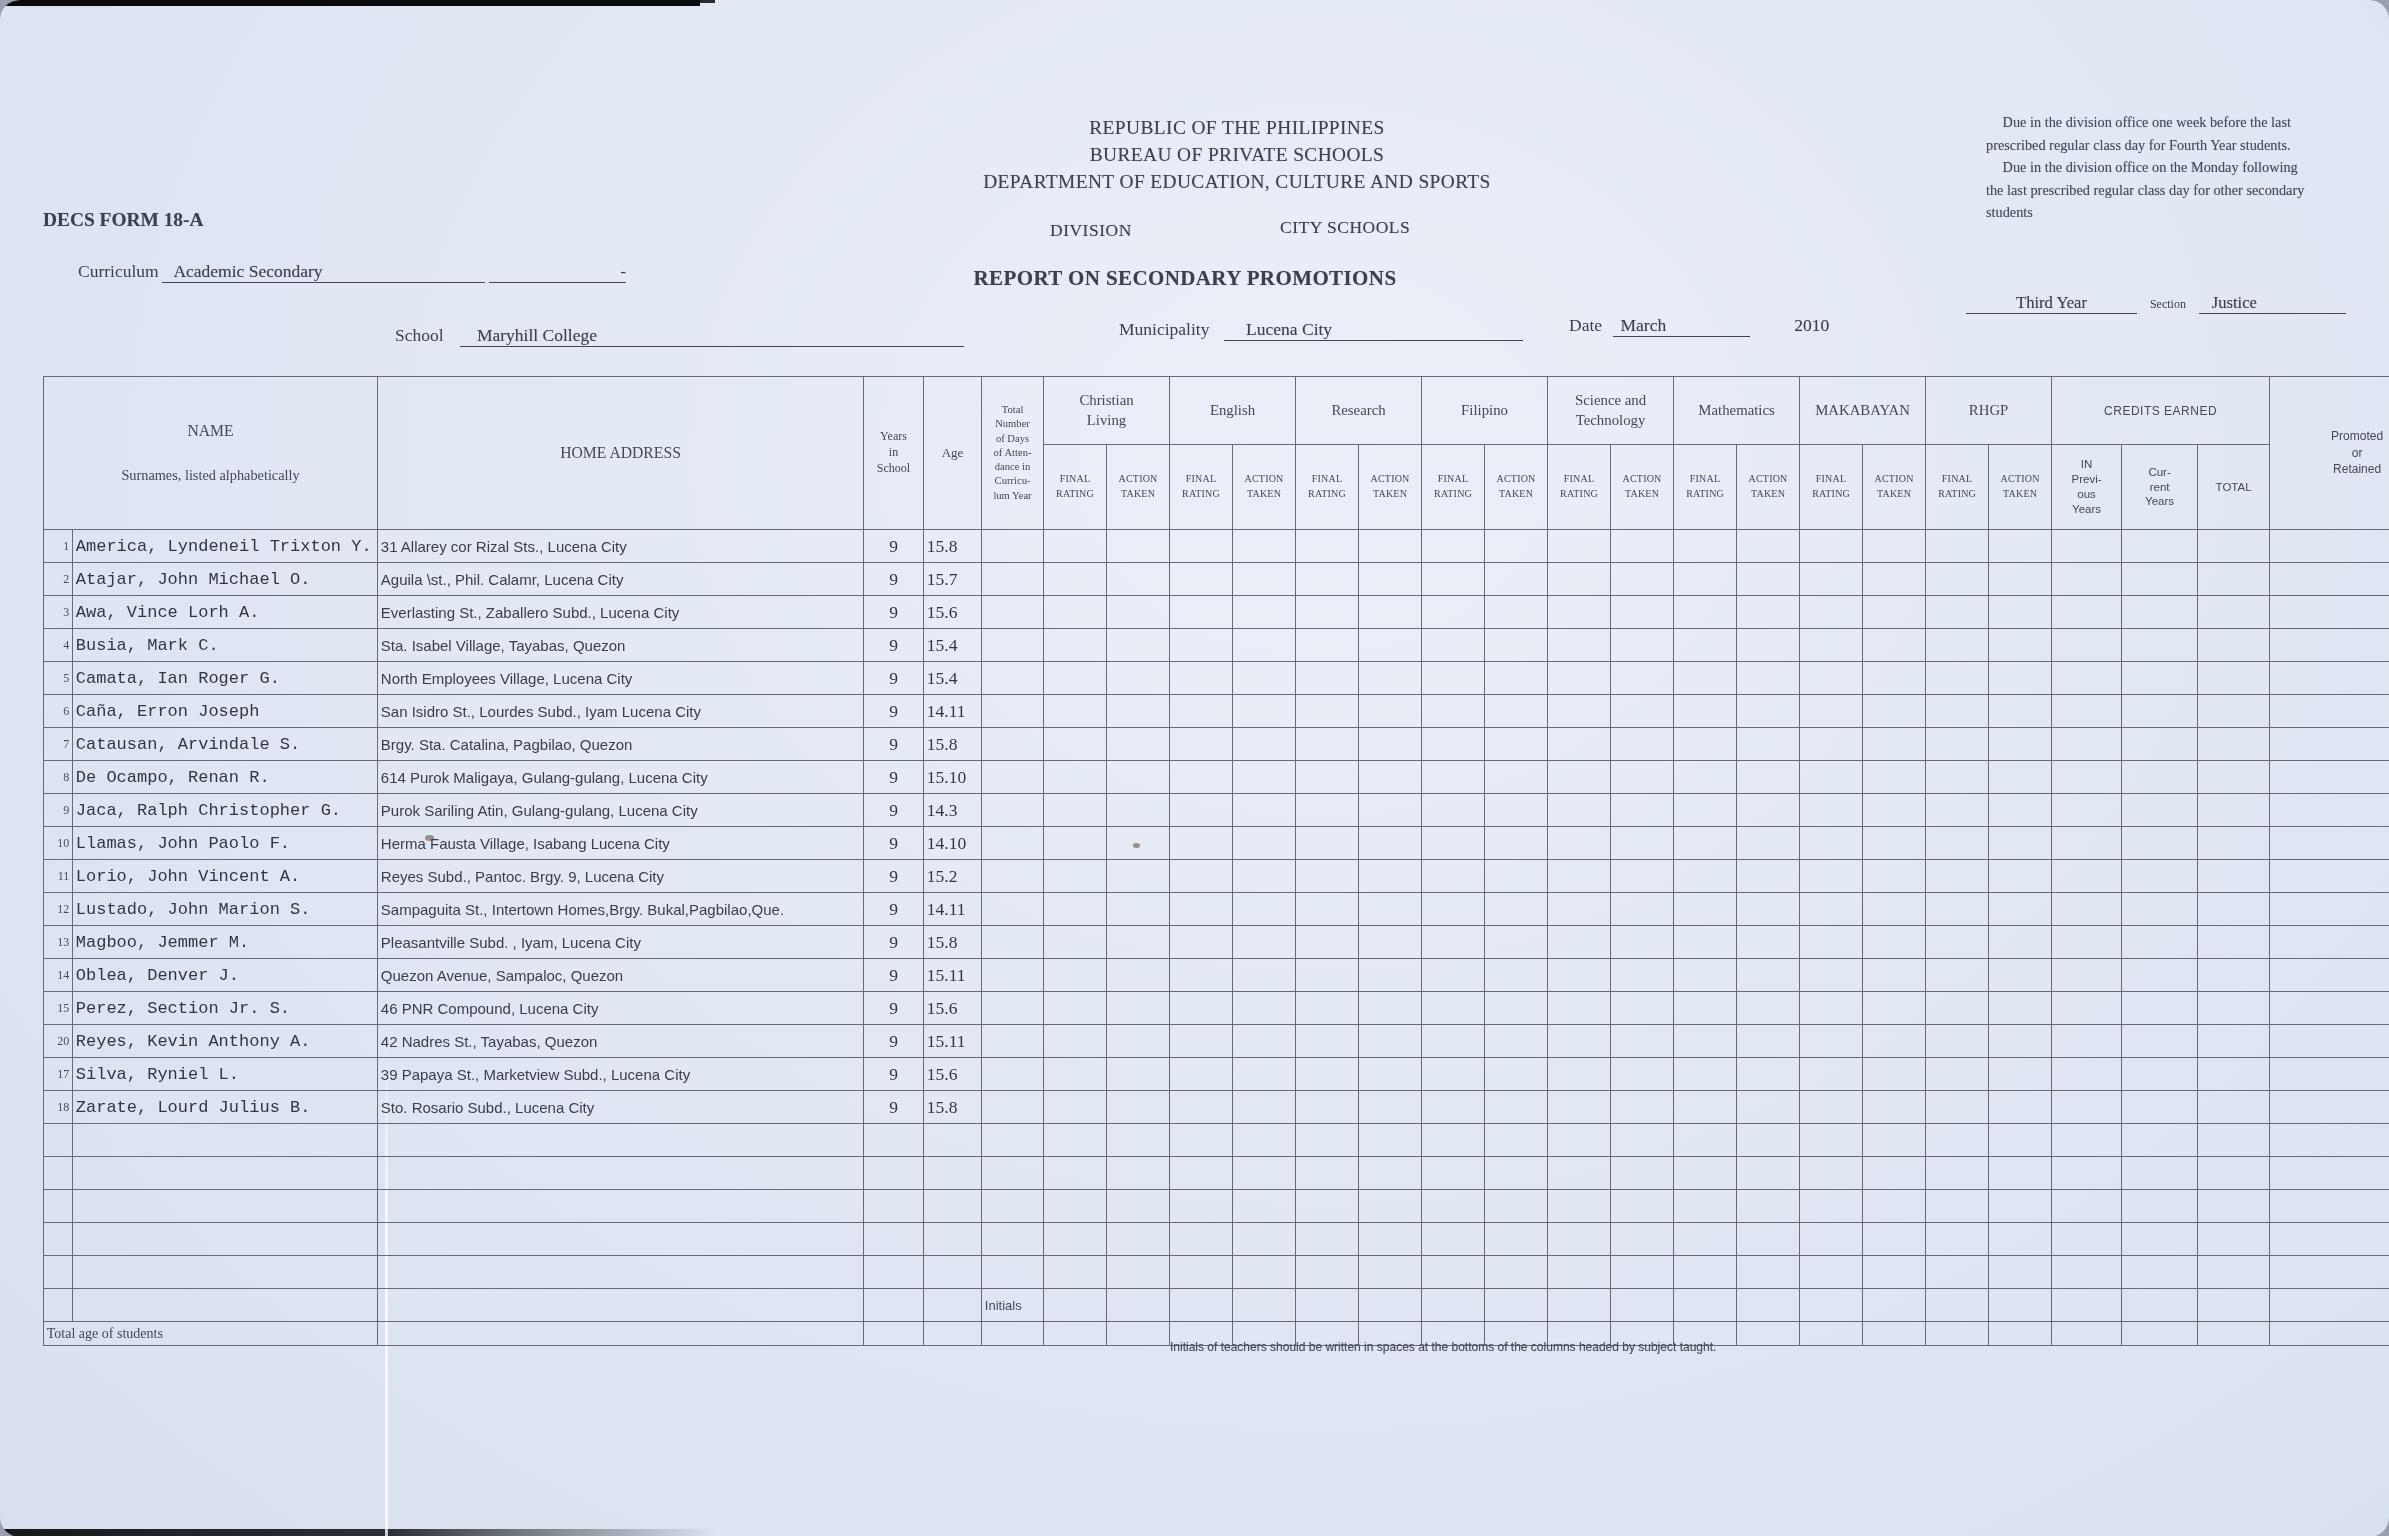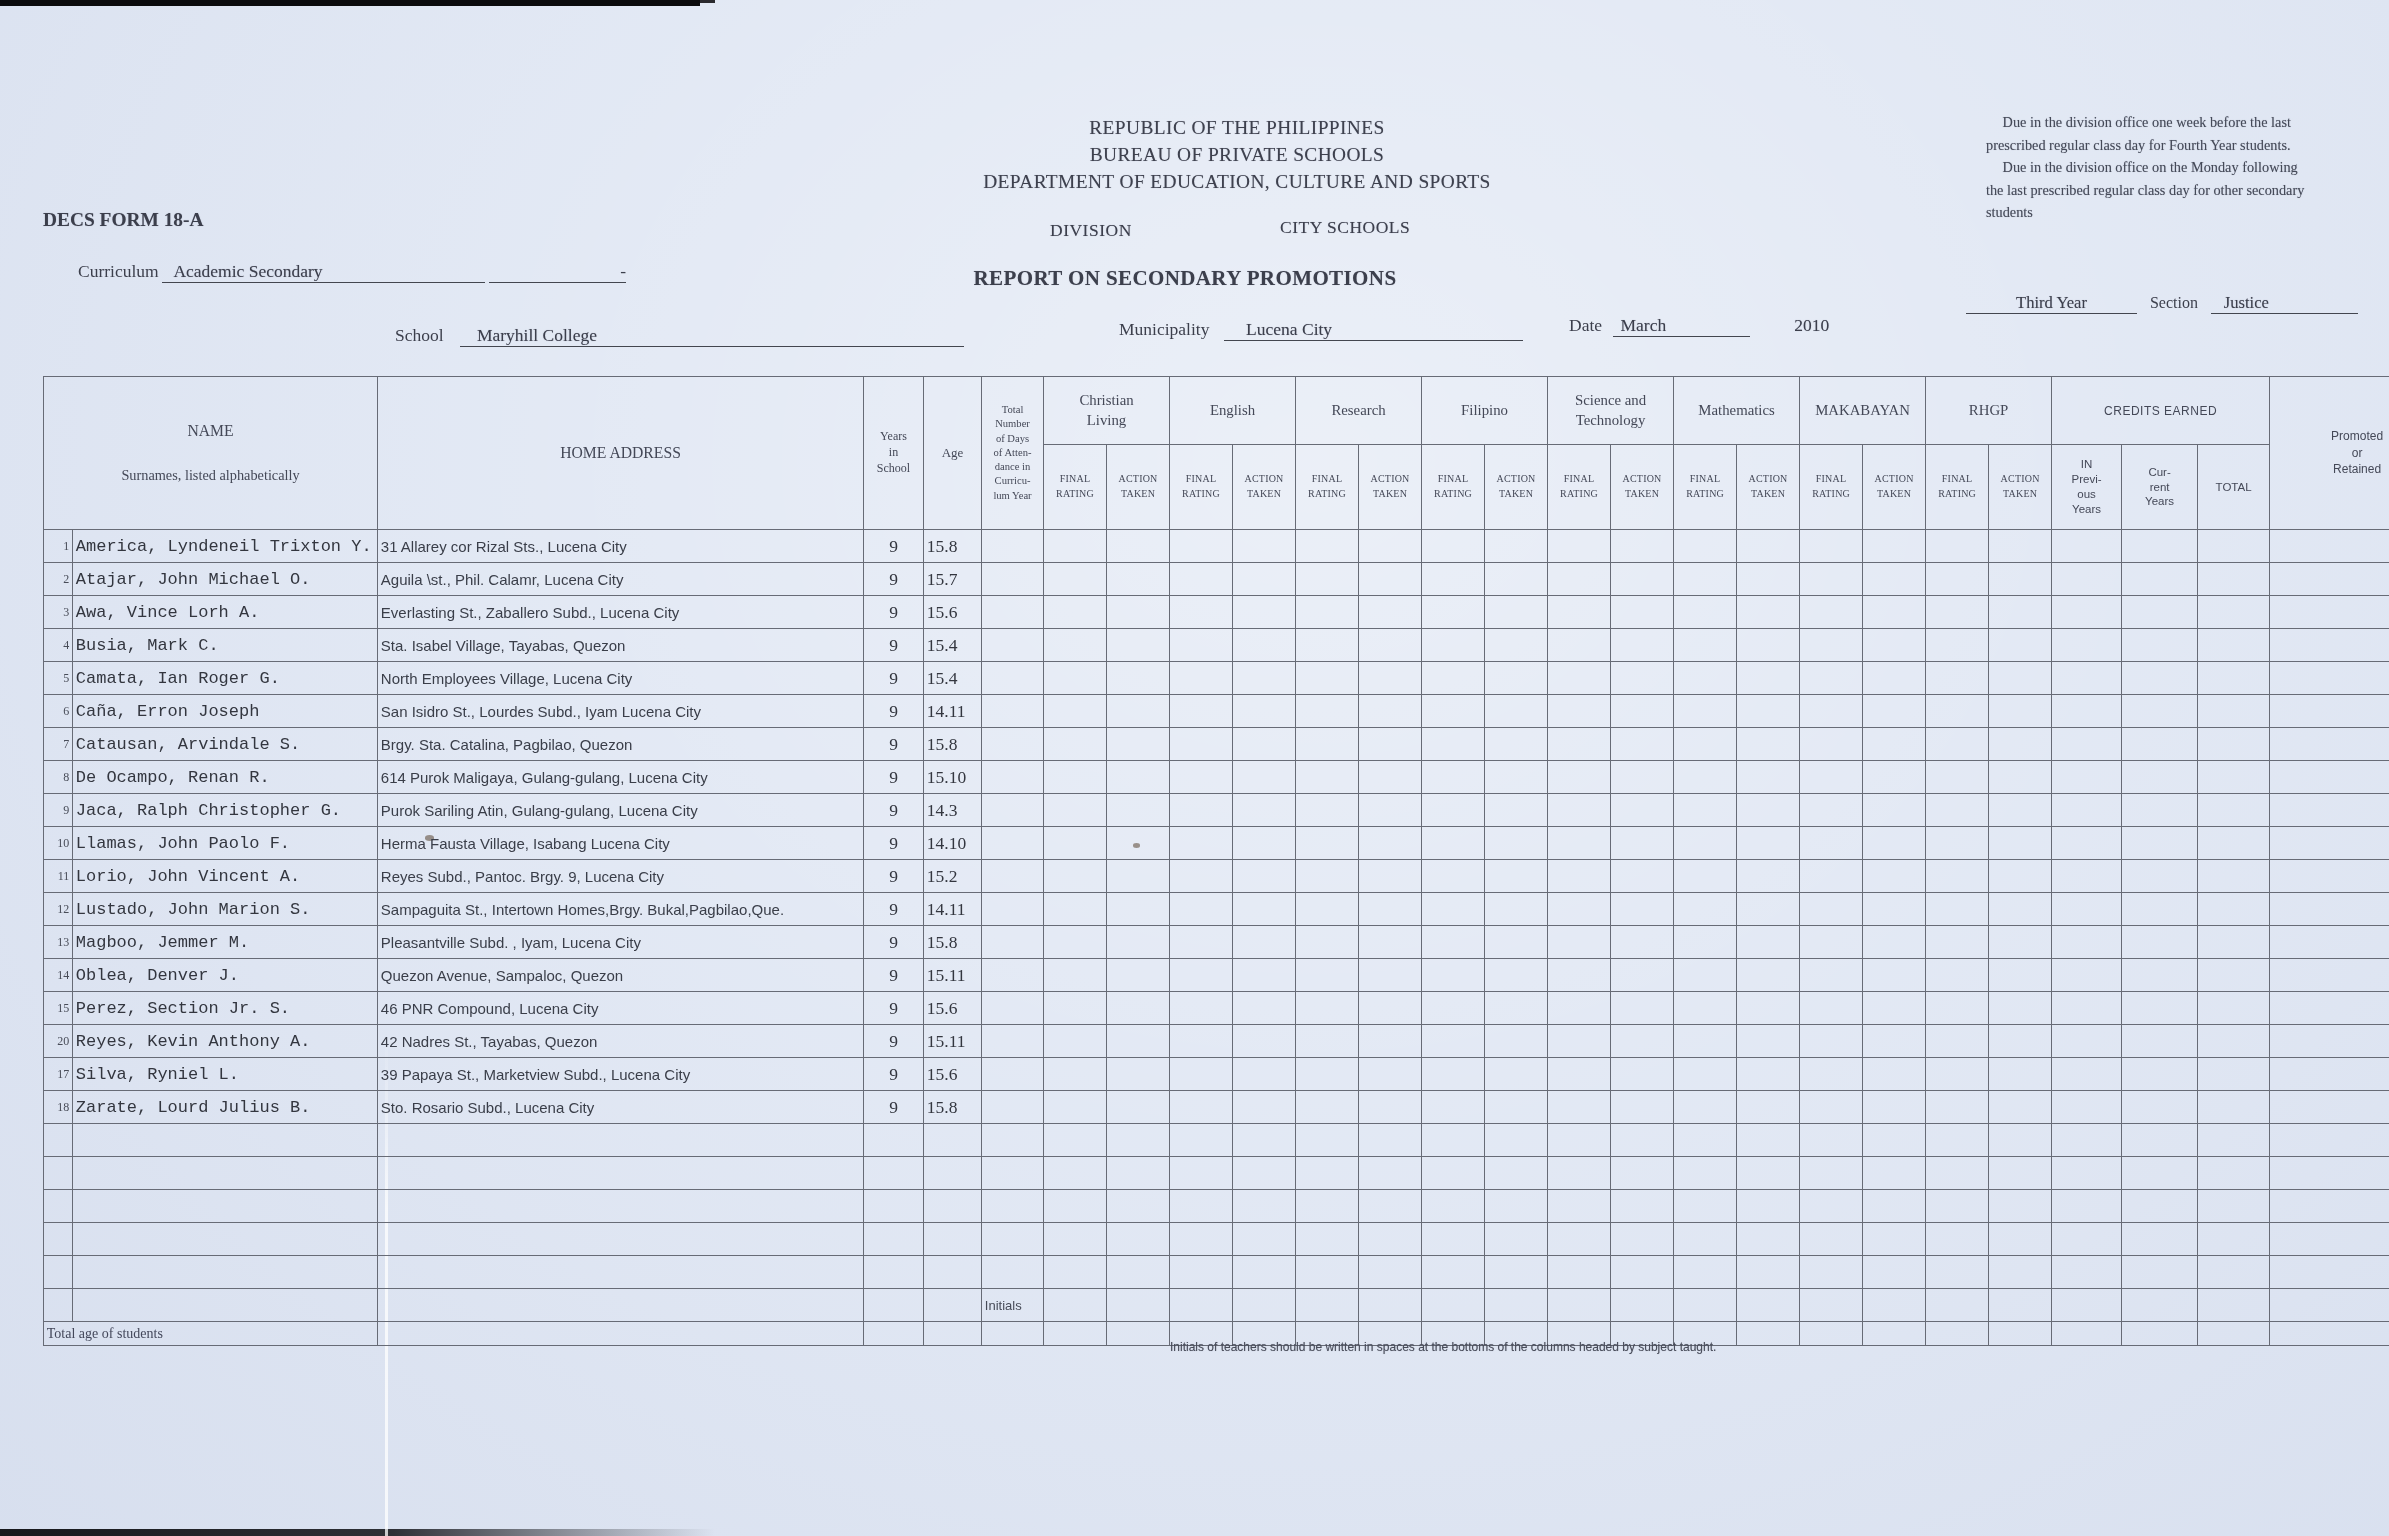--- a/index.html
+++ b/index.html
@@ -10,20 +10,21 @@
     --line-dark:#474b56;
   }
   html,body{margin:0;padding:0;background:#9aa0ad;}
   #page{
     position:relative;
     width:2389px;height:1537px;
     background:var(--paper);
     overflow:hidden;
     font-family:"Liberation Serif", serif;
     color:var(--ink);
+    border-radius:20px;
   }
   
   .sheen{position:absolute;inset:0;pointer-events:none;
     background:radial-gradient(ellipse at 55% 30%, rgba(255,255,255,0.38) 0%, rgba(255,255,255,0.10) 45%, rgba(168,180,210,0.14) 100%);}
   .crease-v{position:absolute;left:385px;top:1034px;width:2.8px;height:503px;pointer-events:none;
     background:linear-gradient(to bottom, rgba(255,255,255,0), rgba(255,255,255,0.75) 35%, rgba(255,255,255,0.75));}
   .scan-top{position:absolute;top:0;left:0;width:700px;height:5.5px;background:#0b0b0d;}
   .scan-top2{position:absolute;top:0;left:700px;width:14.8px;height:2.8px;background:#2a2a2e;}
   .scan-bottom{position:absolute;bottom:0;left:0;width:715px;height:8.3px;
     background:linear-gradient(to right,#17181c 0%,#2e3036 55%,rgba(46,48,54,0) 100%);}
@@ -139,21 +140,21 @@
   <div class="abs due-note typed">
     <div class="ind">Due in the division office one week before the last</div>
     <div>prescribed regular class day for Fourth Year students.</div>
     <div class="ind">Due in the division office on the Monday following</div>
     <div>the last prescribed regular class day for other secondary</div>
     <div>students</div>
   </div>
 
   <div class="abs" style="left:1966px;top:293px;">
     <span class="uline typed" style="width:171px;text-align:center;font-size:16.6px;">Third Year</span>
-    <span class="label" style="padding:0 9.2px;font-size:16px;">Section</span>
+    <span class="label" style="padding:0 9.2px;font-size:12px;">Section</span>
     <span class="uline typed" style="width:134px;padding-left:13px;font-size:16.6px;">Justice</span>
   </div>
 
   <div class="abs" style="left:395px;top:325px;">
     <span class="label">School</span>
     <span class="uline typed" style="width:487px;padding-left:16.6px;margin-left:13px;">Maryhill College</span>
   </div>
   <div class="abs" style="left:1119px;top:319px;">
     <span class="label">Municipality</span>
     <span class="uline typed" style="width:277px;padding-left:22px;margin-left:11px;">Lucena City</span>

